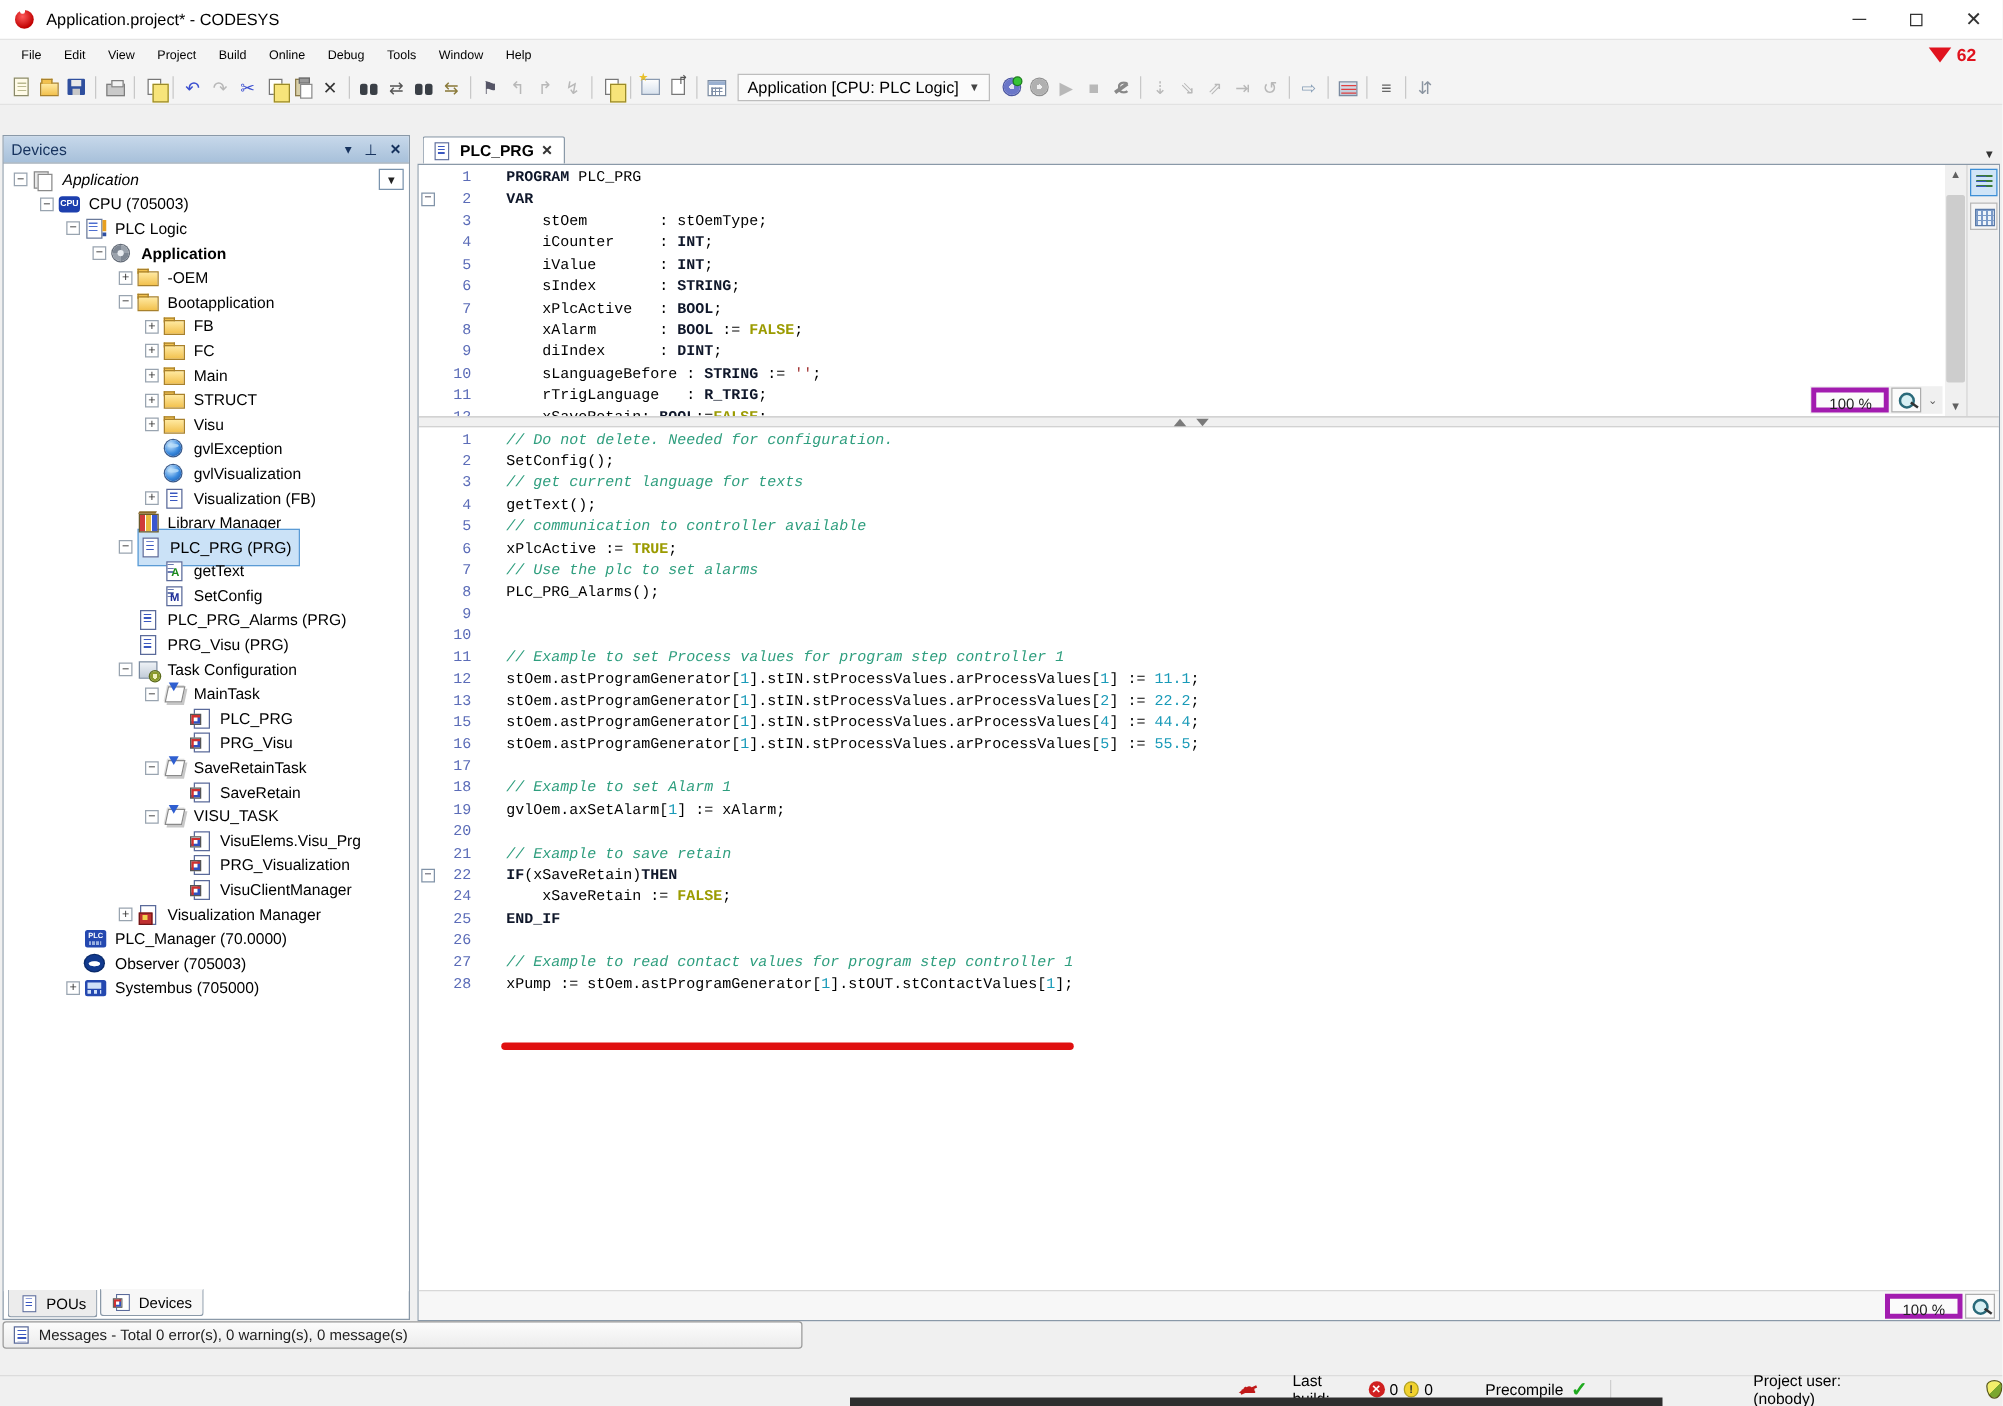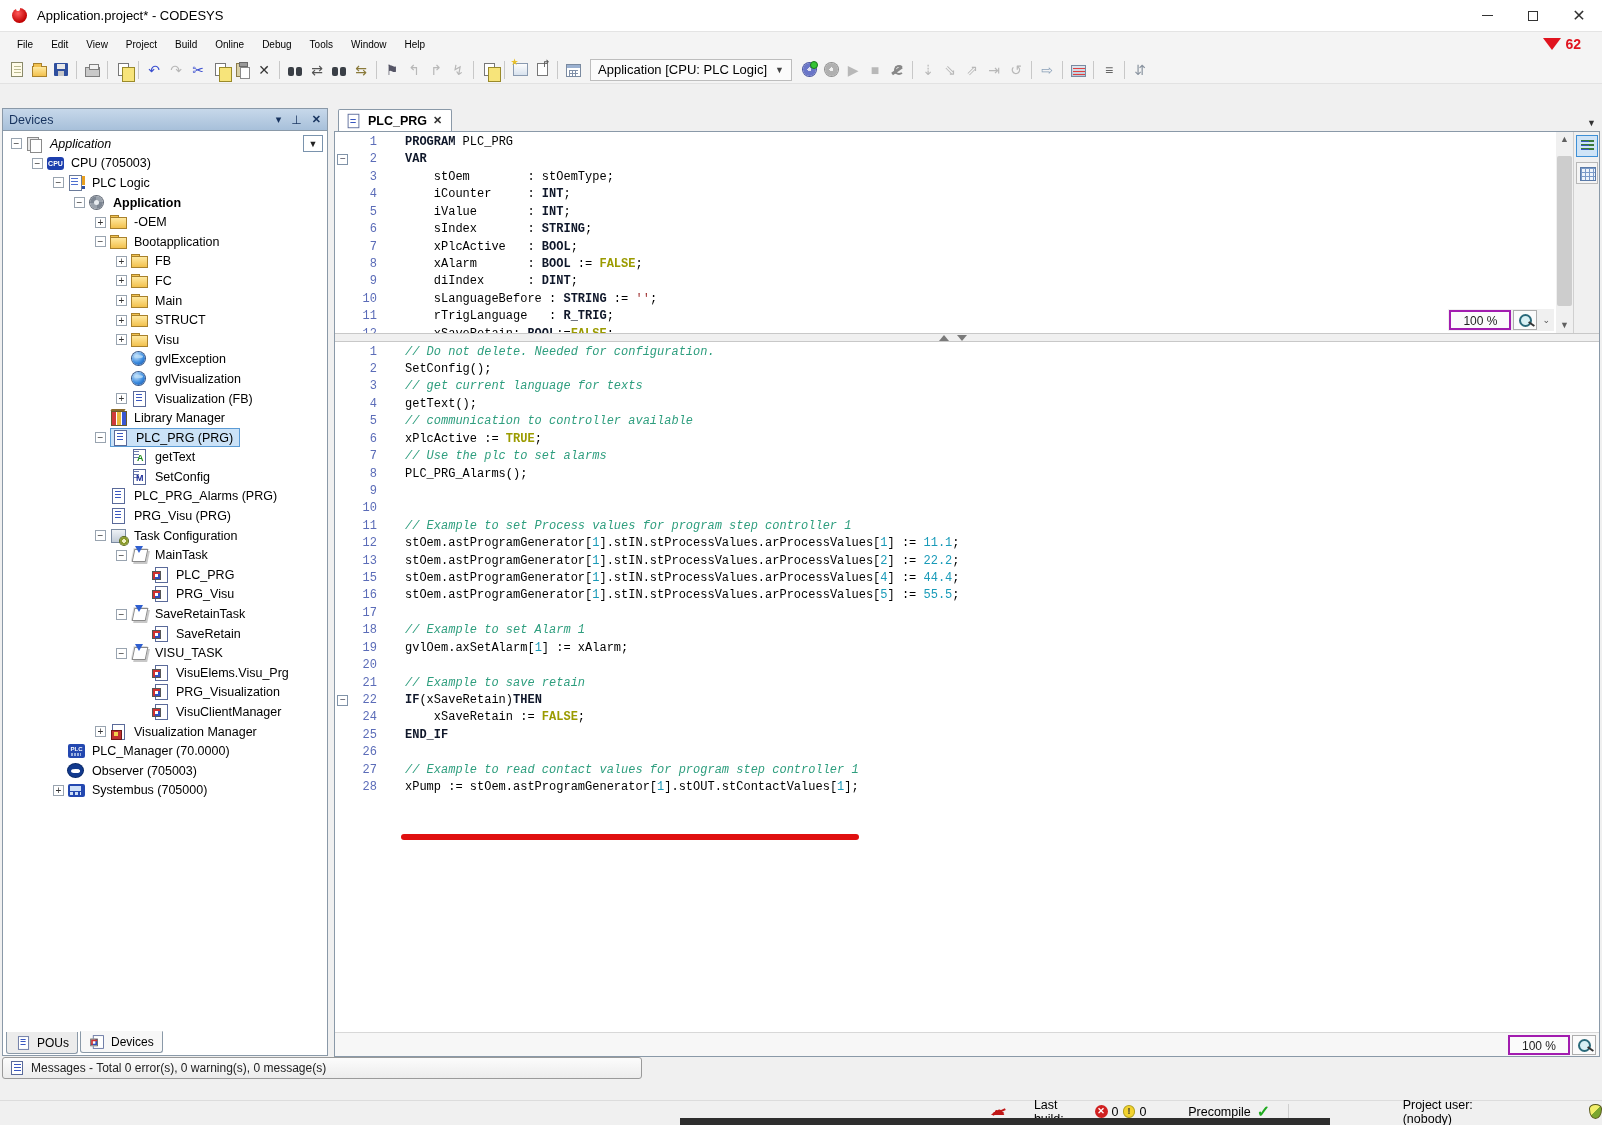--- a/index.html
+++ b/index.html
@@ -72,21 +72,21 @@
 
   
   .devpanel { left:2px; width:326px; height:948px; border:1px solid #8a99a8; background:#fff; }
   .devhead { height:22px; background:linear-gradient(#c7d8ea,#a7c0da); display:flex; align-items:center; padding:0 6px; color:#17335e; font-size:12.5px; border-bottom:1px solid #8a99a8;}
   .devhead .hbtns { margin-left:auto; display:flex; gap:10px; align-items:center; color:#17335e; font-size:11px;}
   .pin-icon { display:inline-block; transform:rotate(0deg); font-size:12px; }
   .tree { position:relative; height:902px; overflow:hidden; background:#fff; padding-top:3px;}
   .trow { height:19.6px; display:flex; align-items:center; font-size:12.5px; white-space:nowrap;}
   .exp { width:11px; height:11px; border:1px solid #99a4b0; background:#fff; color:#333; font-size:10px; line-height:9px; text-align:center; flex:none; margin-right:4px;}
   .expsp { width:15px; flex:none;}
-  .selwrap { display:flex; align-items:center; background:#cbe2f7; border:1px solid #5b9bd5; padding:0 3px 0 1px; height:19px;}
+  .selwrap { display:flex; align-items:center; background:#cbe2f7; border:1px solid #5b9bd5; padding:0 3px 0 1px; height:30px;}
   .lbl { padding:1px 3px; }
   .lbl.it { font-style:italic; }
   .lbl.bd { font-weight:bold; }
   .treedrop { position:absolute; right:4px; top:4px; width:20px; height:17px; background:#fff; border:1px solid #7a93ad; font-size:9px; color:#222; display:flex; align-items:center; justify-content:center;}
 
   
   .ei { display:inline-block; width:17px; height:16px; position:relative; flex:none; margin-right:4px;}
   .ic-app::before{content:"";position:absolute;left:1px;top:1px;width:10px;height:12px;background:#e8e8e8;border:1px solid #8a8a8a;}
   .ic-app::after{content:"";position:absolute;left:4px;top:3px;width:10px;height:12px;background:#fff;border:1px solid #8a8a8a;}
   .ic-cpu{background:#1d3fae;border-radius:3px;height:13px;margin-top:1px;color:#fff;font:bold 7px/13px "Liberation Sans",sans-serif;text-align:center;}
@@ -174,21 +174,21 @@
   .sb-thumb { position:absolute; left:1px; width:15px; background:#cdcdcd; border-radius:2px;}
 
   .hsplit { height:9px; background:#f0f0f0; border-top:1px solid #c8c8c8; border-bottom:1px solid #c8c8c8; position:relative;}
   .hsplit .tri-up,.hsplit .tri-dn { position:absolute; top:1px; width:0; height:0;}
   .tri-up { left:604px; border-left:5px solid transparent; border-right:5px solid transparent; border-bottom:6px solid #7a7a7a;}
   .tri-dn { left:622px; border-left:5px solid transparent; border-right:5px solid transparent; border-top:6px solid #7a7a7a;}
 
   .redline { position:absolute; left:66px; width:458px; height:6px; background:#e01010; border-radius:3px;}
 
   .edbottom { height:24px; background:#f7f7f7; border-top:1px solid #d8d8d8; display:flex; justify-content:flex-end; align-items:center; padding-right:3px; gap:2px;}
-  .zoombox { border:2px solid #a21caf; background:#fbfbfb; height:20px; min-width:62px; text-align:center; font-size:12px; line-height:18px; color:#222;}
+  .zoombox { border:4px solid #a21caf; background:#fbfbfb; height:20px; min-width:62px; text-align:center; font-size:12px; line-height:18px; color:#222;}
   .magbtn { width:24px; height:20px; border:1px solid #adadad; background:#fbfbfb; position:relative;}
   .magbtn::before{content:"";position:absolute;left:5px;top:3px;width:9px;height:9px;border:2px solid #2a6a7a;border-radius:50%;background:#d8f0f4;}
   .magbtn::after{content:"";position:absolute;left:14px;top:12px;width:7px;height:2px;background:#333;transform:rotate(35deg);}
   .declzoom { position:absolute; right:45px; bottom:2px; display:flex; gap:2px; align-items:center; background:#f0f0f0; padding:1px;}
   .chev { font-size:9px; color:#555; padding:0 3px;}
 
   
   .msgbar { position:absolute; left:2px; top:1057px; width:640px; height:22px; border:1px solid #9a9a9a; border-radius:3px; background:linear-gradient(#fcfcfc,#ececec); display:flex; align-items:center; gap:8px; padding:0 8px; font-size:12px; color:#222;}
   .msg-icon { width:12px; height:14px; background:#fff; border:1px solid #5a6a9a; position:relative; flex:none;}
   .msg-icon::after{content:"";position:absolute;left:2px;top:2px;width:7px;height:9px;background:repeating-linear-gradient(#3a57c0 0 1px,transparent 1px 3px);}

